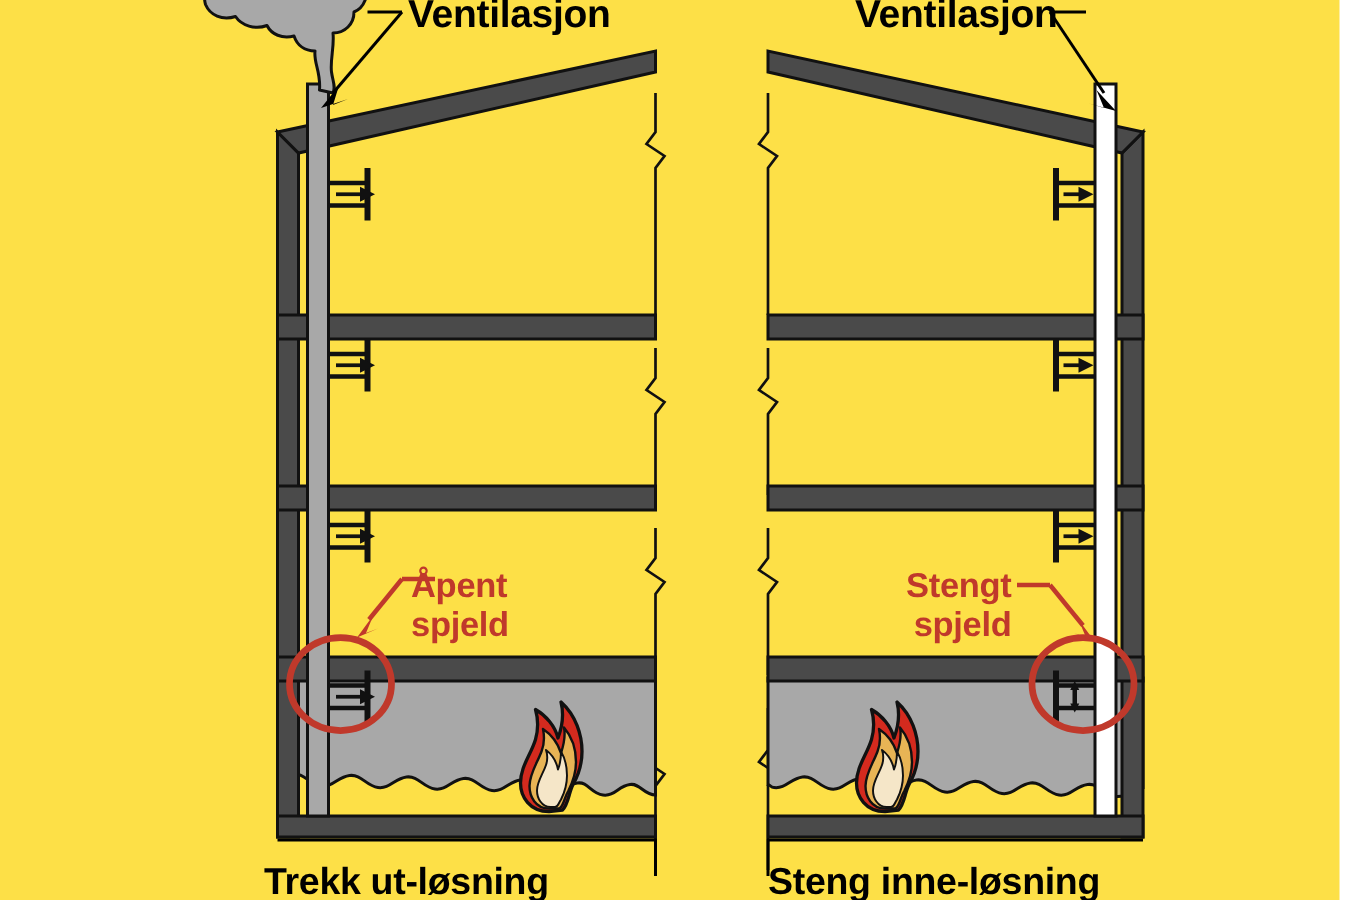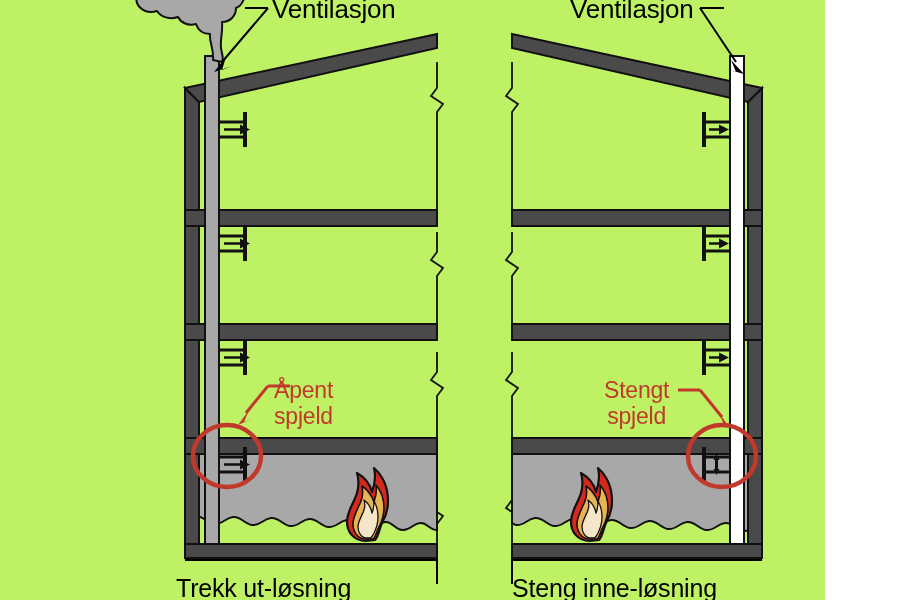--- a/index.html
+++ b/index.html
@@ -8,23 +8,24 @@
     background: #ffffff;
   }
   body {
     width: 900px;
     height: 600px;
     overflow: hidden;
     font-family: "Liberation Sans", sans-serif;
   }
   #stage {
     position: relative;
-    width: 825px;
+    width: 893px;
     height: 600px;
-    background: #bef264;
+    background: #fde047;
+    font-weight: bold;
   }
   #diagram {
     position: absolute;
     left: 0;
     top: 0;
   }
   .caption {
     position: absolute;
     font-family: "Liberation Sans", sans-serif;
     font-size: 25px;
@@ -47,21 +48,21 @@
     color: #c0392b;
     white-space: nowrap;
     line-height: 1.15;
     letter-spacing: -0.2px;
   }
   #cap-left  { left: 176px; top: 574px; }
   #cap-right { left: 512px; top: 574px; }
   #vent-left  { left: 272px; top: -6px; }
   #vent-right { left: 570px; top: -6px; }
   #dlabel-left  { left: 274px; top: 377px; }
-  #dlabel-right { left: 604px; top: 377px; text-align: center; }
+  #dlabel-right { left: 604px; top: 377px; text-align: right; }
 </style>
 </head>
 <body>
 
 <div id="stage">
 
   <svg id="diagram" width="900" height="600" viewBox="0 0 900 600">
 
     <defs>
 

